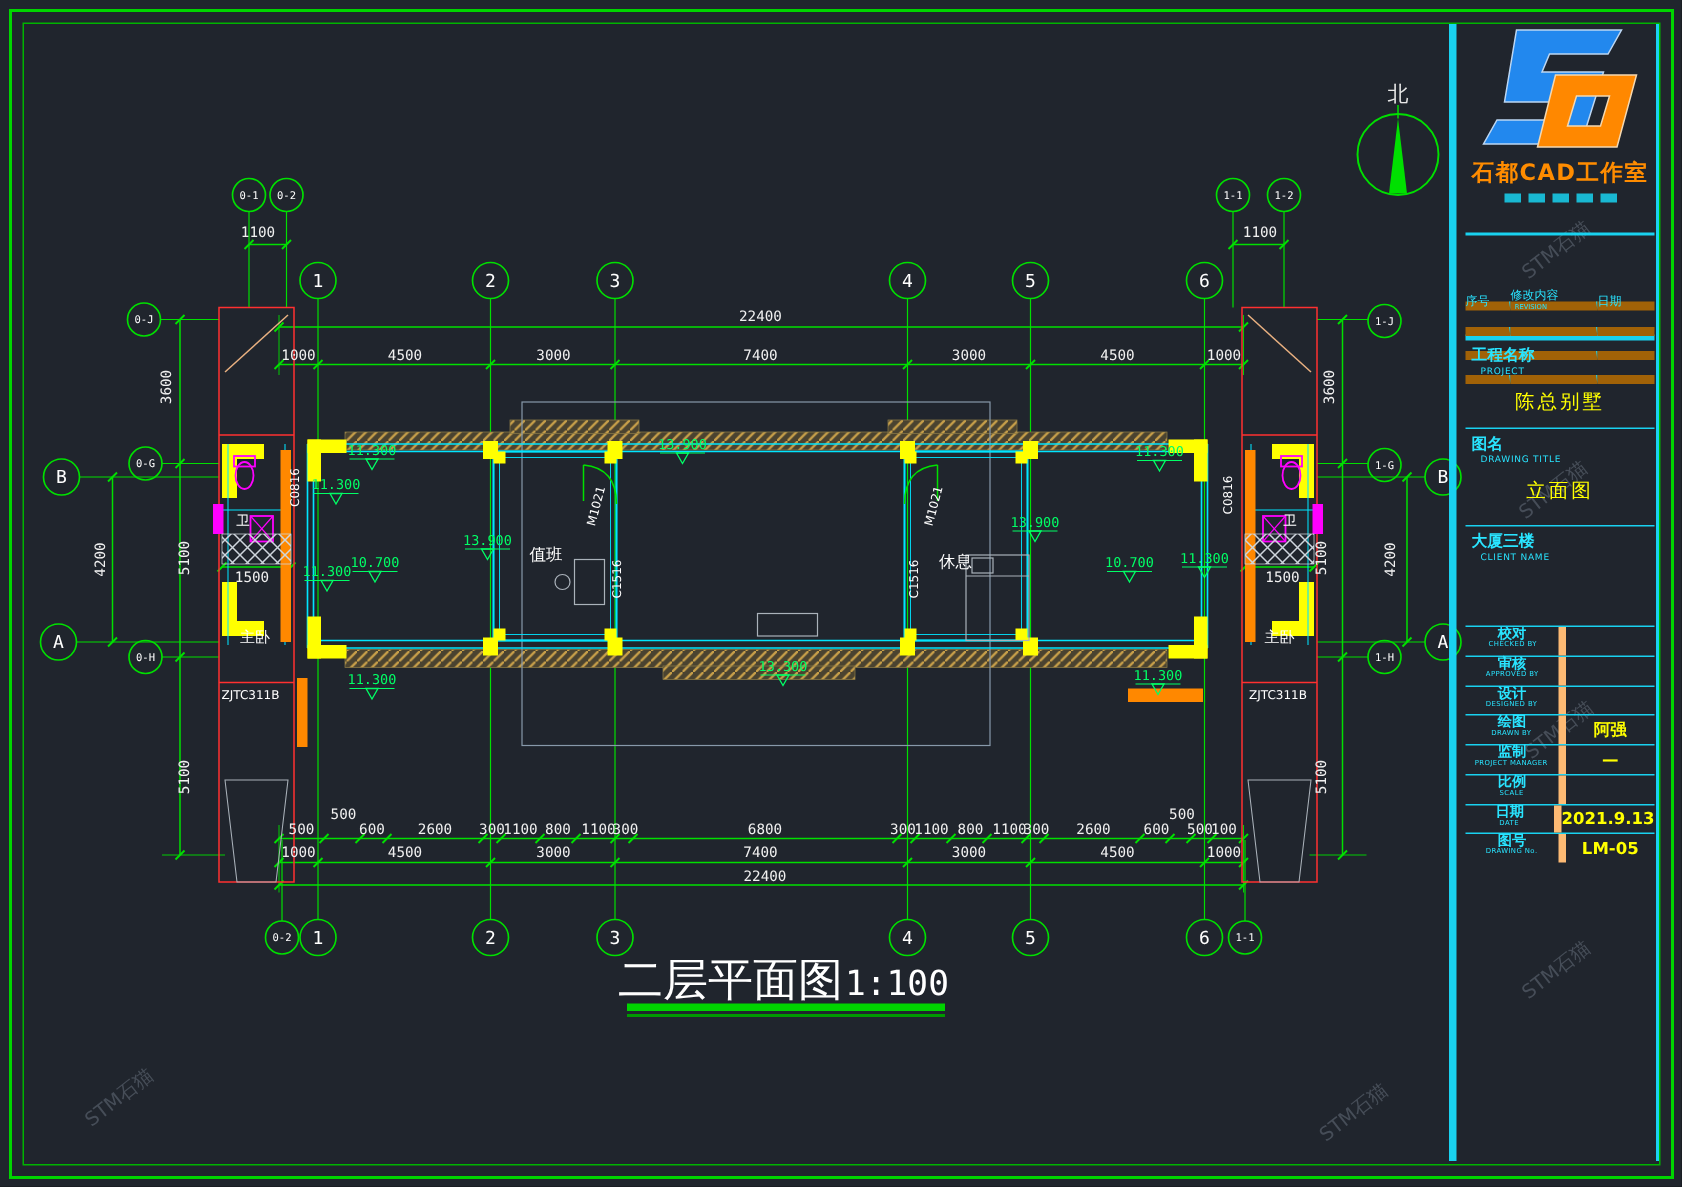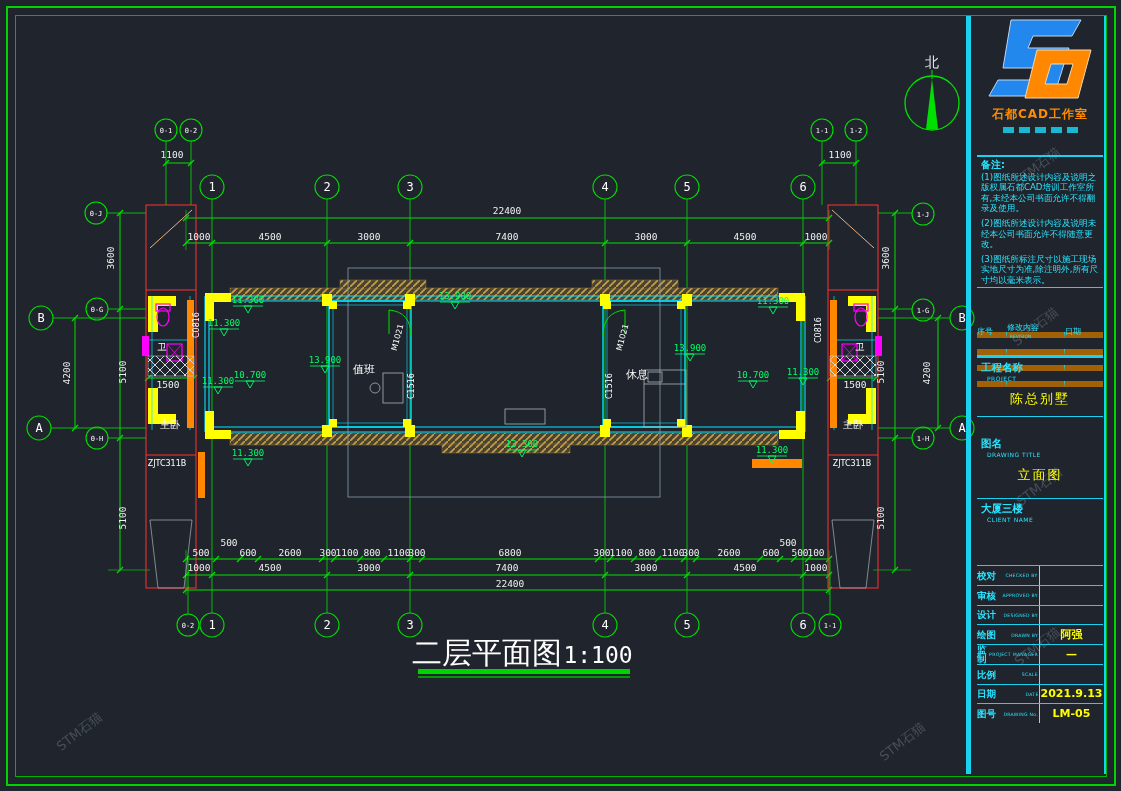--- a/index.html
+++ b/index.html
@@ -6,41 +6,41 @@
   #sheet{position:relative;width:1121px;height:791px;background:#20252d;overflow:hidden;
          font-family:"DejaVu Sans",sans-serif;}
   .frame-outer{position:absolute;left:6px;top:6px;width:1106px;height:776px;border:2px solid #00d400;}
   .frame-inner{position:absolute;left:15px;top:15px;width:1090px;height:760px;border:1px solid #00b400;}
   #plan{position:absolute;left:0;top:0;pointer-events:none;}
   
   #tb{position:absolute;left:977px;top:16px;width:126px;height:758px;color:#29e4ff;}
   .cyanbar{position:absolute;top:16px;width:5px;height:758px;background:#19d2f0;}
   .tb-sec{box-sizing:border-box;border-bottom:1px solid #19d2f0;position:relative;}
   .logo-wrap{height:141px;text-align:center;border-bottom:2px solid #19d2f0;}
-  .logo-title{color:#ff8c00;font-weight:bold;font-size:12px;letter-spacing:1px;margin-top:2px;}
+  .logo-title{color:#ff8c00;font-weight:bold;font-size:15px;letter-spacing:1px;margin-top:2px;}
   .tagline{display:flex;justify-content:center;gap:5px;margin-top:4px;}
   .tagline span{display:block;width:11px;height:6px;background:#19d2f0;opacity:.85;}
   .addr{height:57px;font-size:9.5px;line-height:12.5px;padding:4px 3px 0 4px;border-bottom:2px solid #19d2f0;}
   .notes{height:131px;font-size:8.6px;line-height:10.6px;padding:3px 2px 0 4px;}
   .notes .nt{font-weight:bold;font-size:10px;margin-bottom:1px;}
   .notes p{margin:0 0 4px 0;}
   .rev{height:67px;display:grid;grid-template-columns:30px 58px 1fr;grid-template-rows:17px 16px 16px 16px;}
   .rev div{border-right:1px solid #19d2f0;border-bottom:6px solid #a16207;font-size:8px;
            display:flex;flex-direction:column;justify-content:center;line-height:8px;margin-top:44px;}
   .rev div:nth-child(3n){border-right:none;}
   .rev .sub{font-size:5px;transform:scale(.9);}
   .thick{height:3px;background:#19d2f0;}
   .sec-label{font-size:10.5px;font-weight:bold;padding:3px 0 0 4px;}
   .sec-en{font-size:6px;padding-left:10px;letter-spacing:.5px;}
   .sec-val{color:#ffff00;font-size:13px;font-weight:normal;text-align:center;margin-top:8px;letter-spacing:2px;}
-  .proj{height:59px;} .gtit{height:65px;margin-top:17px;} .clnt{height:67px;}
+  .proj{height:59px;} .gtit{height:65px;} .clnt{height:67px;}
   #fields{height:157px;display:flex;flex-direction:column;}
   .frow{flex:1;display:flex;border-bottom:1px solid #19d2f0;}
   .frow:last-child{border-bottom:none;}
-  .fl{width:62px;border-right:1px solid #fdba74;display:flex;flex-direction:row;align-items:center;justify-content:space-between;}
+  .fl{width:62px;border-right:5px solid #fdba74;display:flex;flex-direction:column;align-items:center;justify-content:flex-start;}
   .fcn{font-size:9.5px;font-weight:bold;line-height:9px;}
   .fen{font-size:5px;letter-spacing:.3px;transform:scale(.92);white-space:nowrap;}
   .fv{flex:1;display:flex;align-items:center;justify-content:center;color:#ffff00;font-size:11px;font-weight:bold;}
   
   text{font-family:"DejaVu Sans Mono","DejaVu Sans",monospace;}
   .bub{fill:none;stroke:#00e000;stroke-width:1.1;}
   .bubt{fill:#ffffff;text-anchor:middle;}
   .dim{fill:#f0f0f0;text-anchor:middle;}
   .elev{fill:#00ff66;text-anchor:middle;}
   .lbl{text-anchor:middle;font-family:"DejaVu Sans",sans-serif;}
@@ -537,26 +537,20 @@
       </svg>
       <div class="logo-title">石都CAD工作室</div>
       <div class="tagline">
         <span></span>
           <span></span>
           <span></span>
           <span></span>
           <span></span>
       </div>
     </div>
-    <div class="tb-sec notes">
-      <div class="nt">备注:</div>
-      <p>(1)图纸所述设计内容及说明之版权属石都CAD培训工作室所有,未经本公司书面允许不得翻录及使用。</p>
-      <p>(2)图纸所述设计内容及说明未经本公司书面允许不得随意更改。</p>
-      <p>(3)图纸所标注尺寸以施工现场实地尺寸为准,除注明外,所有尺寸均以毫米表示。</p>
-    </div>
     <div class="tb-sec rev">
       <div>
           <span>序号</span>
         </div>
       <div>
         <span>修改内容</span>
         <span class="sub">REVISION</span>
       </div>
       <div>
           <span>日期</span>

